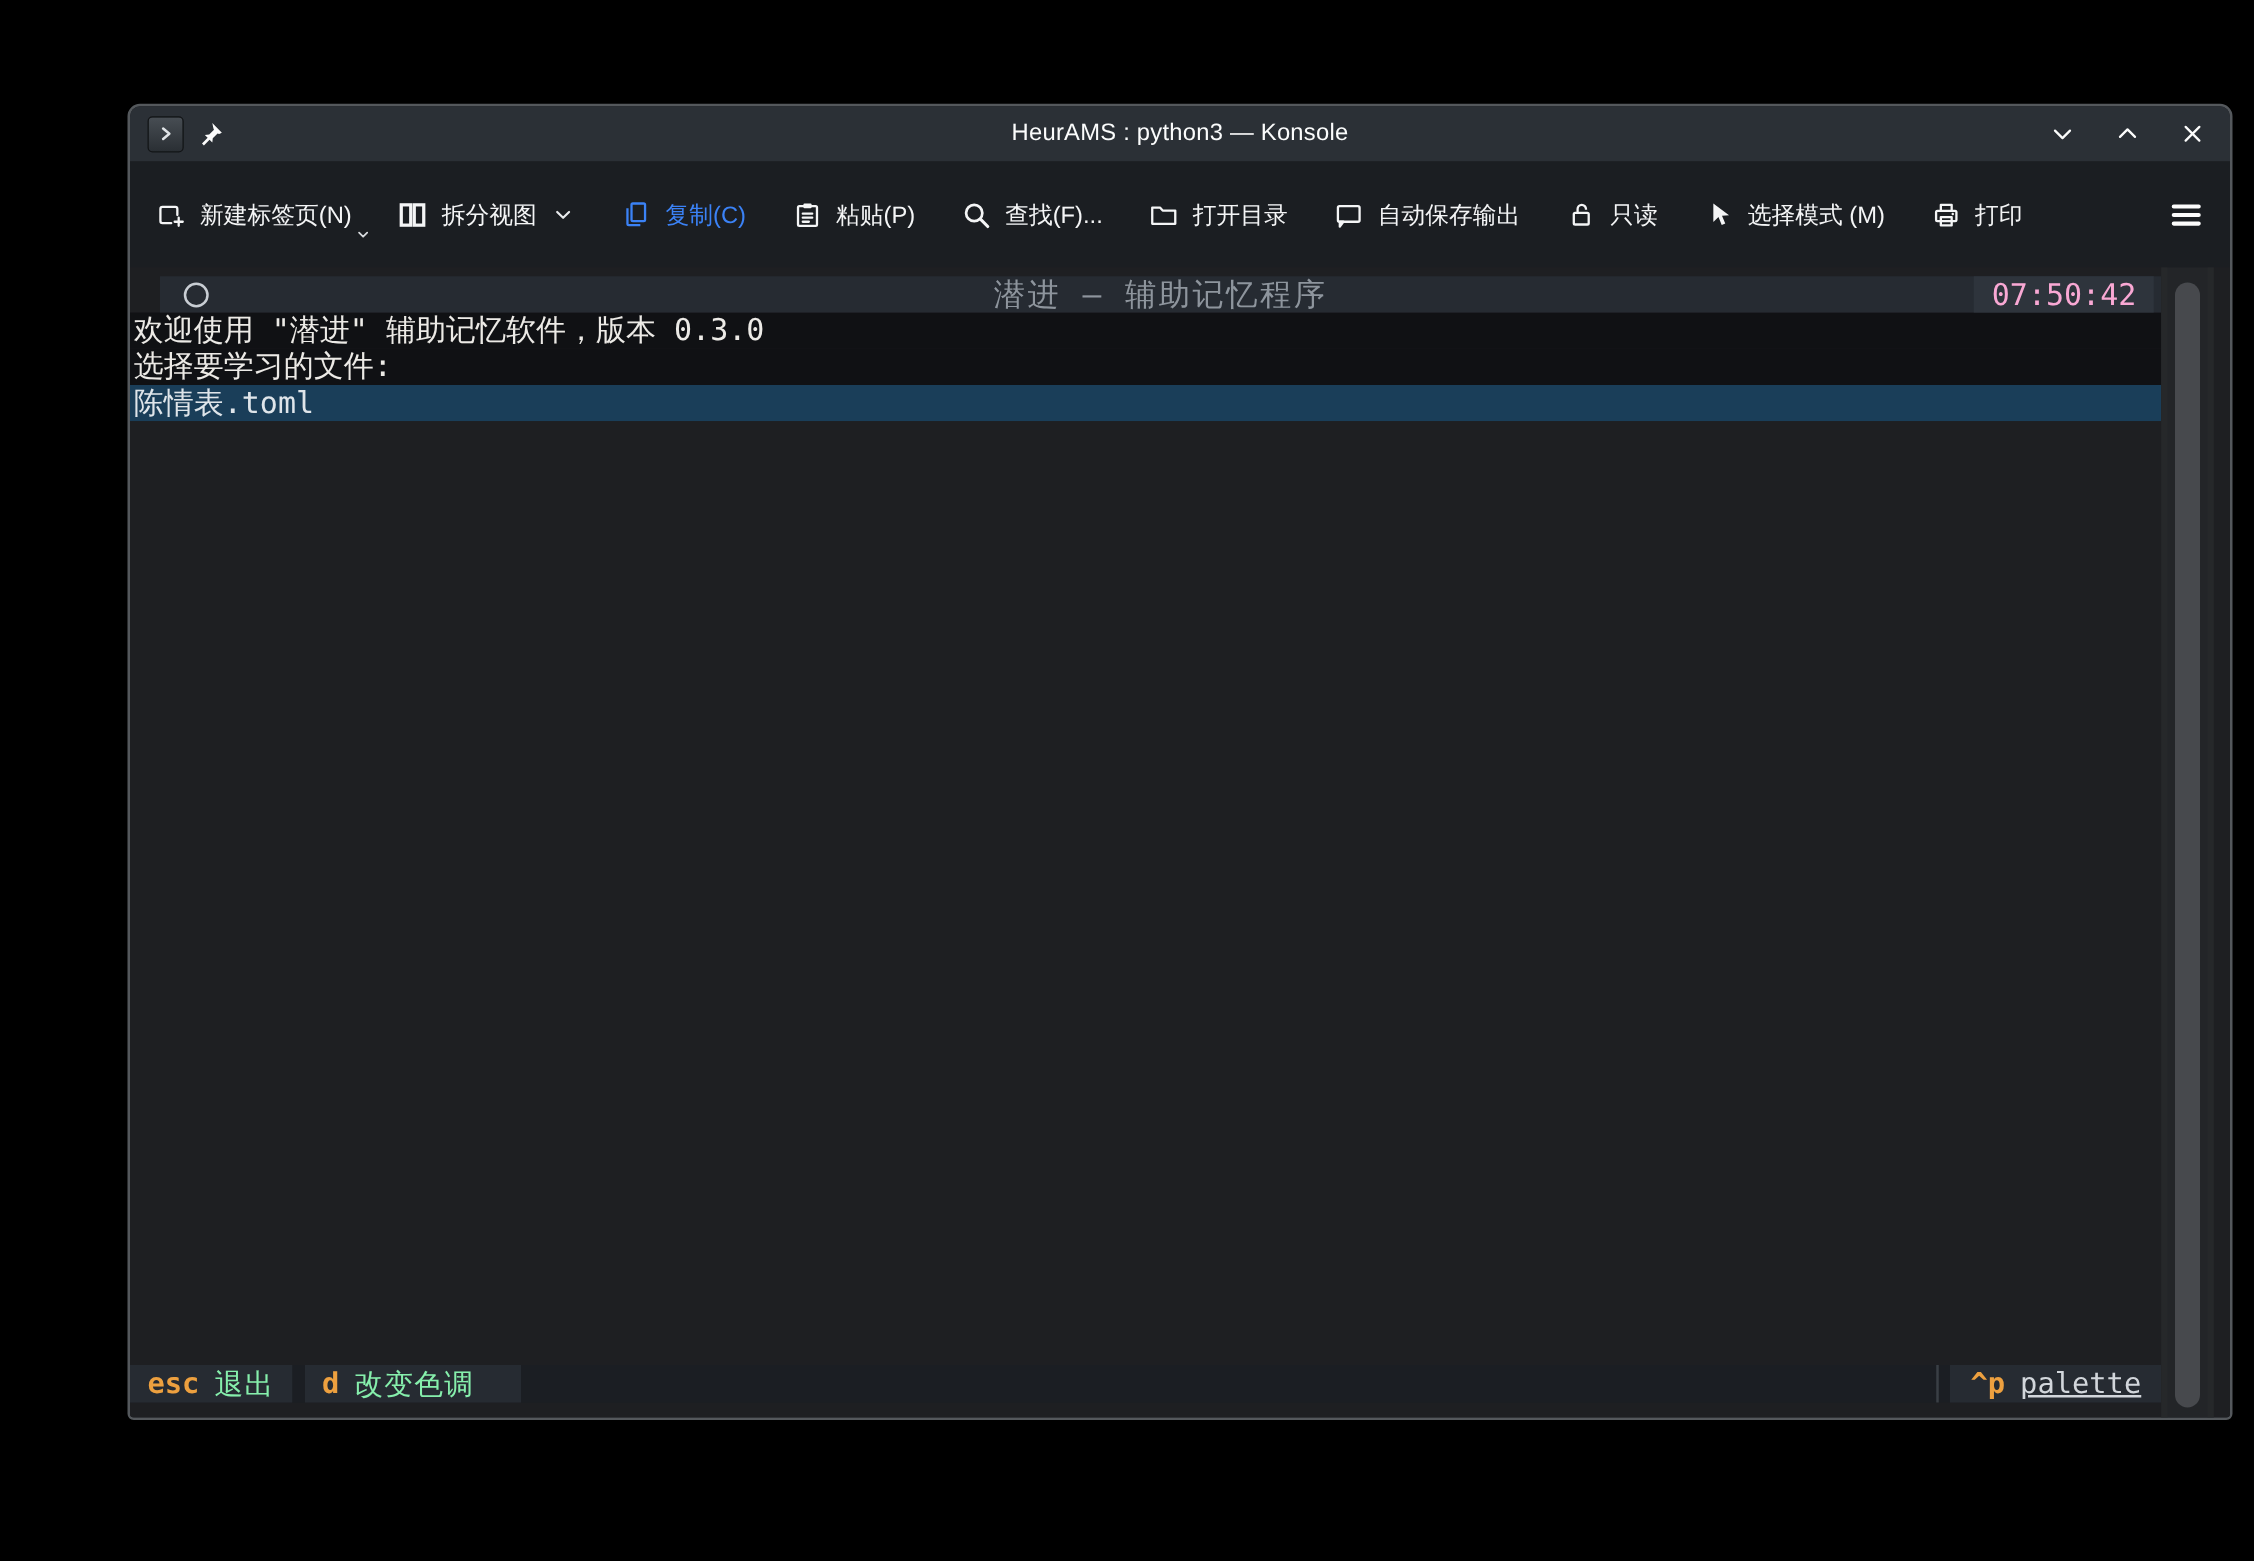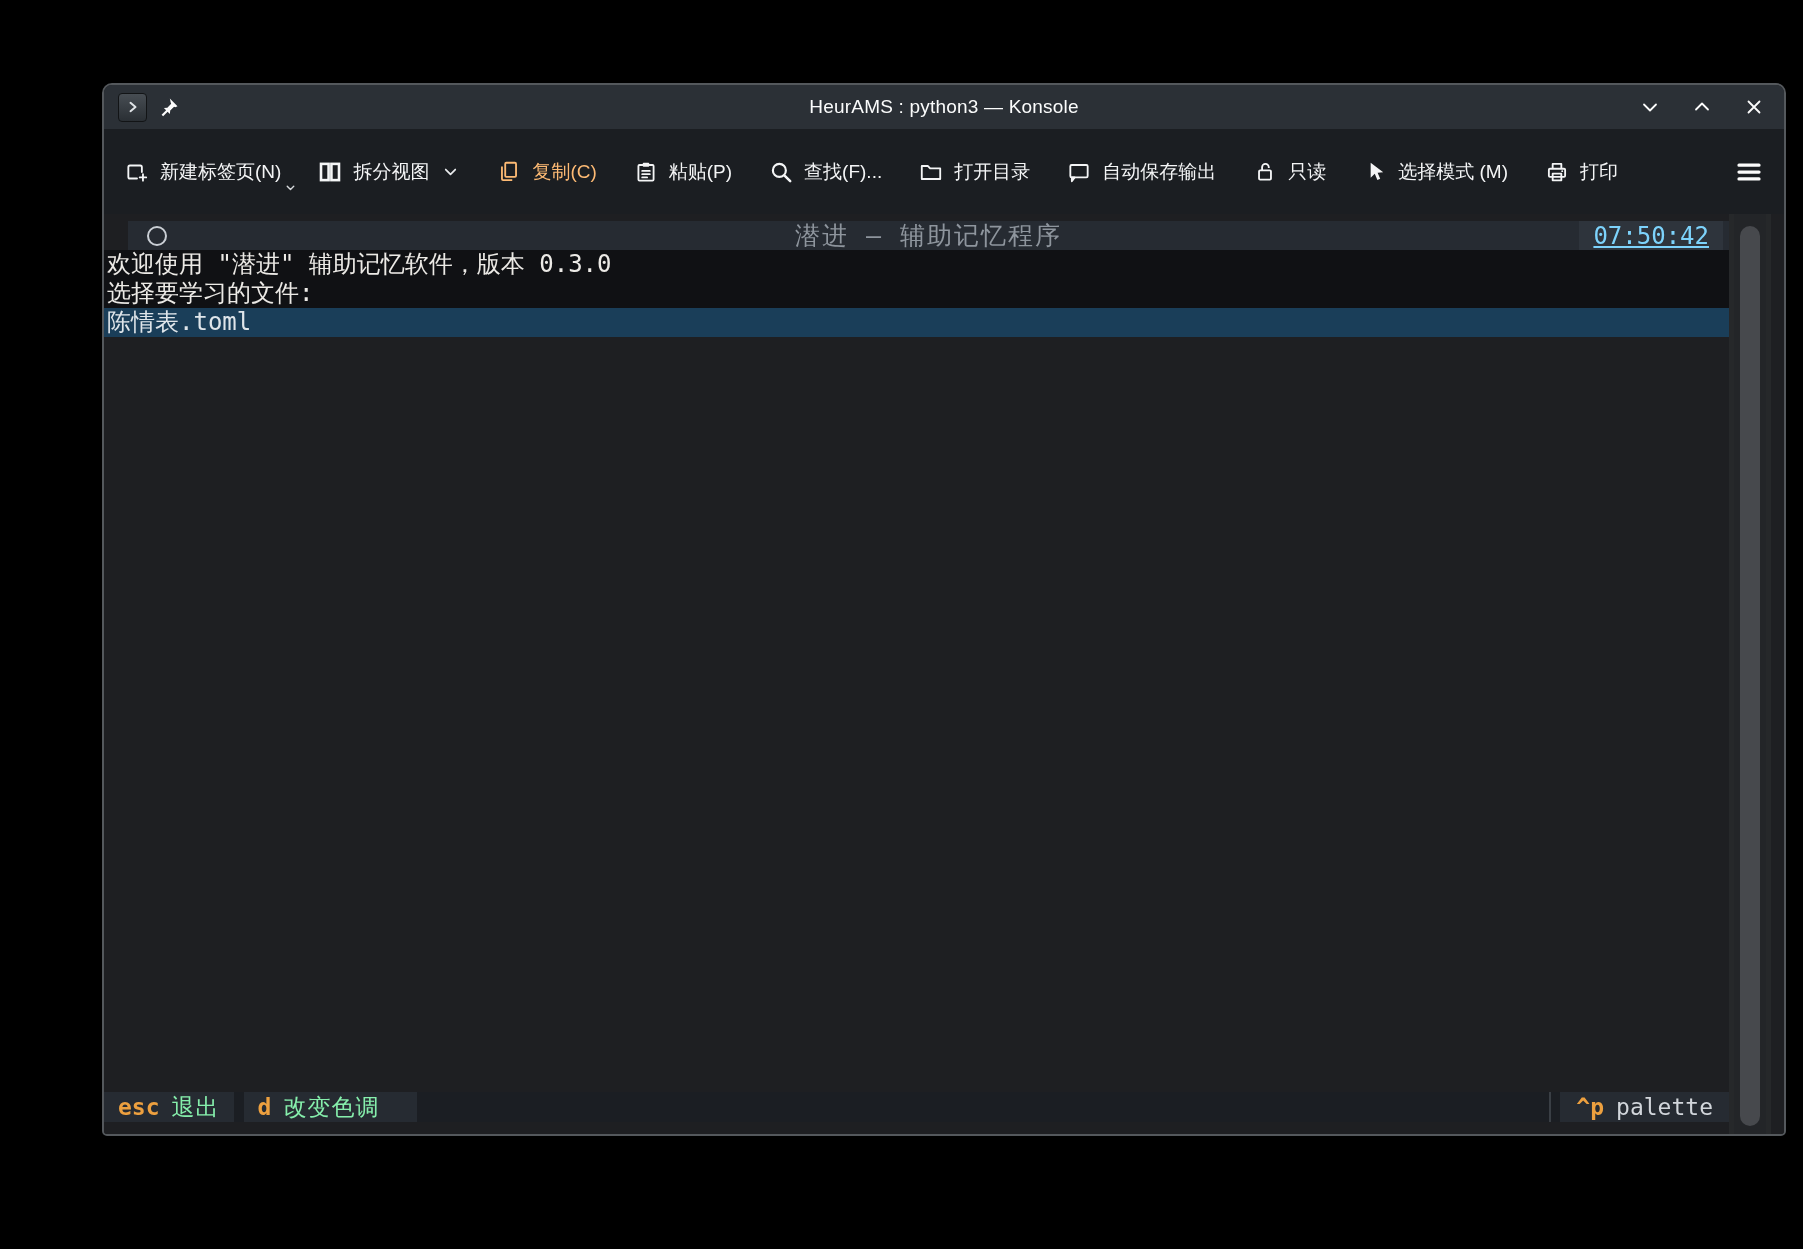--- a/index.html
+++ b/index.html
@@ -14,52 +14,52 @@
   .tb-left{position:absolute;left:14px;top:0;height:100%;display:flex;align-items:center;gap:10px;}
   .appicon{width:27px;height:27px;border-radius:4px;border:1px solid #121416;
     background:linear-gradient(#474d53,#2a2f34);display:flex;align-items:center;justify-content:center;}
   .tb-right{position:absolute;right:18px;top:0;height:100%;display:flex;align-items:center;gap:28px;}
   .winbtn{width:24px;height:24px;display:flex;align-items:center;justify-content:center;color:#fcfcfc;}
   
   .toolbar{height:61px;flex:0 0 61px;background:#1b1e22;display:flex;align-items:center;
     padding:12px 20px;gap:36px;}
   .titem{display:flex;align-items:center;gap:10px;color:#f4f5f6;font-size:19px;position:relative;white-space:nowrap;}
   .titem svg{flex:0 0 auto;}
-  .titem.disabled{color:#fdba74;}
+  .titem.disabled{color:#3b82f6;}
   .submarker{position:absolute;right:-16px;bottom:-9px;color:#d7dadd;}
   .menu-chevron{color:#e8eaec;margin-left:2px;}
   .hamburger{margin-left:auto;color:#fcfcfc;display:flex;align-items:center;}
   
   .terminal{position:relative;flex:1 1 auto;background:#1e1f22;
     font-family:"DejaVu Sans Mono",monospace;}
   .term-content{position:absolute;left:0;top:0;bottom:0;right:55px;display:flex;flex-direction:column;}
   .tui-header{margin-top:7px;height:29px;flex:0 0 29px;background:#262b32;position:relative;
     display:flex;align-items:center;margin-left:24px;}
   .tui-header .circle{width:16px;height:16px;border:2px solid #c9ced4;border-radius:50%;
     margin-left:19px;}
   .tui-title{position:absolute;left:0;right:0;text-align:center;color:#8e959d;font-size:25px;
     letter-spacing:2px;}
   .clock{position:relative;margin-left:auto;margin-right:6px;height:100%;background:#2e343c;
-    color:#7dd3fc;font-size:24px;display:flex;align-items:center;padding:0 14px;text-decoration:underline;}
+    color:#f9a8d4;font-size:24px;display:flex;align-items:center;padding:0 14px;}
   .term-line{height:29px;flex:0 0 29px;background:#101114;color:#eceae6;font-size:24px;
     line-height:29px;padding-left:3px;white-space:pre;}
   .list-item-selected{height:29px;flex:0 0 29px;background:#1a3e59;color:#dfe5ea;font-size:24px;
     line-height:29px;padding-left:3px;white-space:pre;}
   .term-fill{flex:1 1 auto;background:#1e1f22;}
   
   .tui-footer{flex:0 0 30px;height:30px;margin-bottom:12px;background:#1b1e23;
     display:flex;align-items:stretch;font-size:23px;}
   .fseg{background:#262b32;display:flex;align-items:center;padding:0 14px;gap:12px;}
   .fseg .key{color:#eda03f;font-weight:bold;}
   .fseg .flabel{color:#86efac;letter-spacing:1px;}
   .fgap{width:10px;background:#1b1e23;}
   .ffill{flex:1 1 auto;background:#1b1e23;}
   .fdivider{width:2px;background:#3a3f45;margin-right:9px;}
   .fseg.right{padding:0 16px;}
-  .fseg.right .flabel{color:#d2d6db;letter-spacing:0;}
+  .fseg.right .flabel{color:#d2d6db;letter-spacing:0;text-decoration:underline;}
   .fseg.pad-right{padding-right:38px;}
   
   .scroll-gutter{position:absolute;top:0;bottom:0;right:13px;width:42px;background:#232528;
     border-left:5px solid #26282a;border-right:5px solid #26282a;box-sizing:border-box;}
   .scroll-thumb{position:absolute;top:12px;bottom:8px;left:50%;transform:translateX(-50%);
     width:20px;border-radius:10px;background:#47494d;}
   svg{display:block;}
 </style>
 </head>
 <body>

